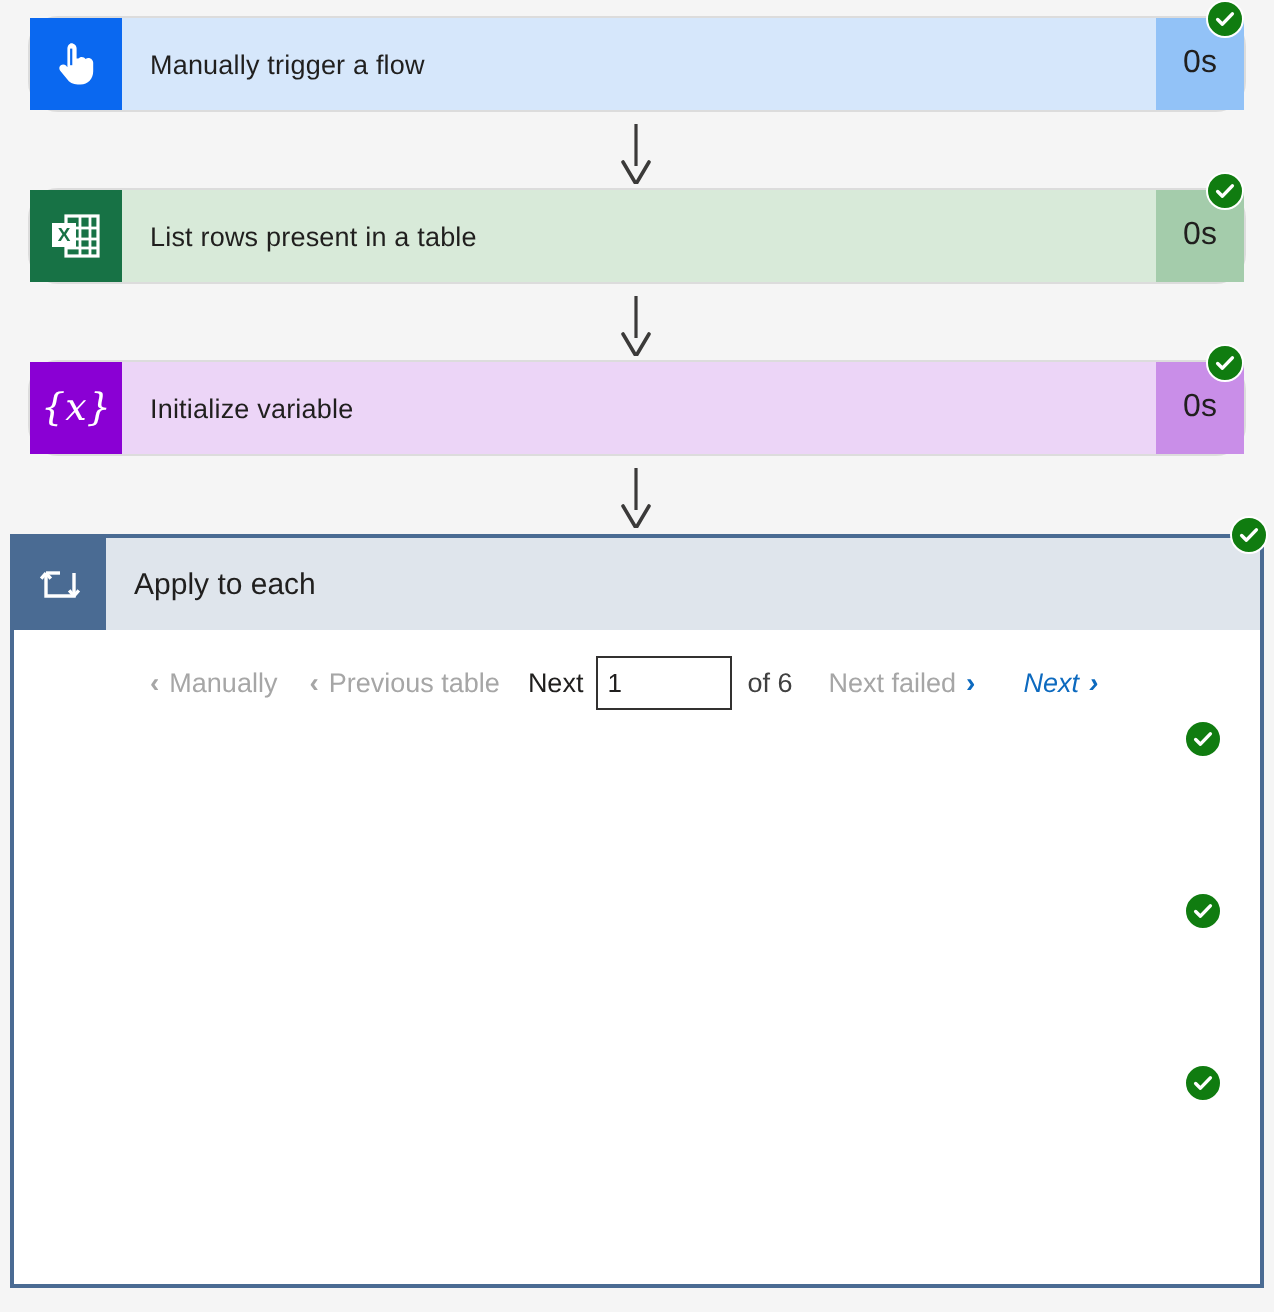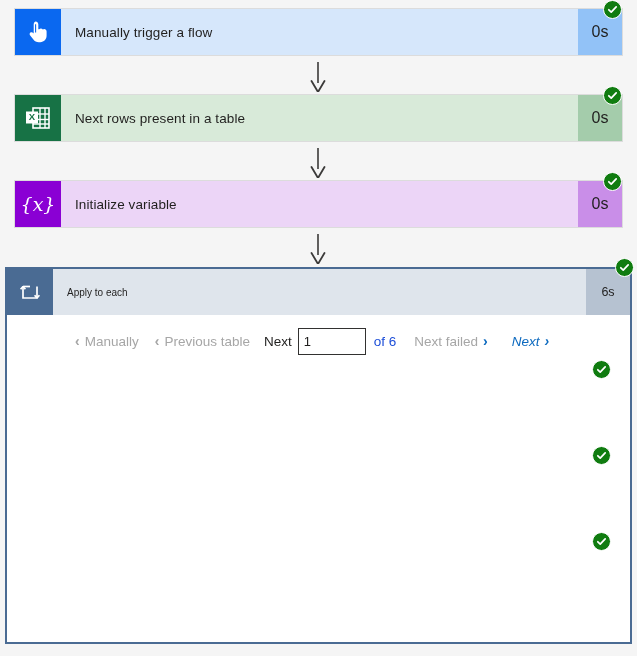--- a/index.html
+++ b/index.html
@@ -12,20 +12,21 @@
   }
   #root { position: relative; width: 637px; height: 656px; }
 
   
   .card {
     position: absolute;
     display: flex;
     align-items: stretch;
     height: 46px;
     box-shadow: 0 0 0 1px rgba(0,0,0,0.10);
+    border-radius: 14px;
   }
   .card .icon-box {
     width: 46px; min-width: 46px;
     display: flex; align-items: center; justify-content: center;
   }
   .card .title {
     flex: 1;
     display: flex; align-items: center;
     padding-left: 14px;
     font-size: 13.5px;
@@ -74,21 +75,21 @@
     height: 46px;
     background: #dfe5ec;
   }
   .loop-header .icon-box {
     width: 46px; min-width: 46px;
     background: #4a6b93;
     display: flex; align-items: center; justify-content: center;
   }
   .loop-header .title {
     flex: 1; display: flex; align-items: center;
-    padding-left: 14px; font-size: 10px; color: #201f1e;
+    padding-left: 14px; font-size: 15px; color: #201f1e;
   }
   .loop-header .duration {
     width: 44px; min-width: 44px;
     display: flex; align-items: center; justify-content: center;
     font-size: 12.5px; color: #201f1e;
     background: #b6c2d1;
   }
 
   
   .pager {
@@ -111,21 +112,21 @@
   .pager-label { color: #201f1e; padding: 0 6px; white-space: nowrap; }
   .pager-input {
     width: 68px; height: 27px;
     border: 1.5px solid #323130;
     background: #ffffff;
     font-family: "Liberation Sans", sans-serif;
     font-size: 13px; color: #201f1e;
     padding: 0 5px;
     outline: none;
   }
-  .pager-total { color: #1d4ed8; padding: 0 10px 0 8px; white-space: nowrap; }
+  .pager-total { color: #404040; padding: 0 10px 0 8px; white-space: nowrap; }
 
   
   .glyph {
     color: #ffffff;
     font-family: "DejaVu Serif", serif;
     font-style: italic;
     font-size: 19px;
     line-height: 1;
     user-select: none;
   }
@@ -162,21 +163,21 @@
           <rect x="8" y="3" width="16" height="20" fill="none" stroke="#ffffff" stroke-width="1.6"></rect>
           <line x1="8" y1="9" x2="24" y2="9" stroke="#ffffff" stroke-width="1.4"></line>
           <line x1="8" y1="14.5" x2="24" y2="14.5" stroke="#ffffff" stroke-width="1.4"></line>
           <line x1="8" y1="19" x2="24" y2="19" stroke="#ffffff" stroke-width="1.4"></line>
           <line x1="15" y1="3" x2="15" y2="23" stroke="#ffffff" stroke-width="1.4"></line>
           <line x1="20" y1="3" x2="20" y2="23" stroke="#ffffff" stroke-width="1.4"></line>
           <rect x="1" y="6.5" width="12" height="12" fill="#ffffff"></rect>
           <text x="7" y="15.4" font-family="Liberation Sans, sans-serif" font-size="9.5" font-weight="bold" fill="#177245" text-anchor="middle">X</text>
         </svg>
       </div>
-      <div class="title">Next rows present in a table</div>
+      <div class="title">List rows present in a table</div>
       <div class="duration" style="background: rgb(164, 204, 171);">0s</div>
     </div>
     <div class="badge" style="left: 603px; top: 86px; background: rgb(16, 124, 16);">
       <svg viewBox="0 0 12 12" aria-hidden="true">
         <path d="M2 6.3 L4.6 8.8 L10 3.2" fill="none" stroke="#ffffff" stroke-width="1.9" stroke-linecap="round" stroke-linejoin="round"></path>
       </svg>
     </div>
     <div class="connector" style="left: 305px; top: 148px; height: 30px;">
       <svg width="22" height="30" viewBox="0 0 22 30" aria-hidden="true">
         <line x1="11" y1="0" x2="11" y2="21" stroke="#3b3a39" stroke-width="1.6"></line>
@@ -205,21 +206,20 @@
       <div class="loop-header" style="background: rgb(223, 229, 236);">
         <div class="icon-box" style="background:#4a6b93">
           <svg class="loop-ico" width="24" height="24" viewBox="0 0 24 24" aria-hidden="true">
             <path d="M5 6.5 L5 18 L19 18 L19 6.5" fill="none" stroke="#ffffff" stroke-width="1.7"></path>
             <path d="M5 6.5 L12 6.5" fill="none" stroke="#ffffff" stroke-width="1.7"></path>
             <path d="M5 6.5 L2.6 9.3 M5 6.5 L7.4 9.3" fill="none" stroke="#ffffff" stroke-width="1.7"></path>
             <path d="M19 18 L16.6 15.2 M19 18 L21.4 15.2" fill="none" stroke="#ffffff" stroke-width="1.7"></path>
           </svg>
         </div>
         <div class="title">Apply to each</div>
-        <div class="duration" style="background:#b6c2d1">6s</div>
       </div>
       <div class="pager">
         <span class="pager-link disabled">
           <span class="chev grey">‹</span>
           <span>Manually</span>
         </span>
         <span class="pager-link disabled">
           <span class="chev grey">‹</span>
           <span>Previous table</span>
         </span>

